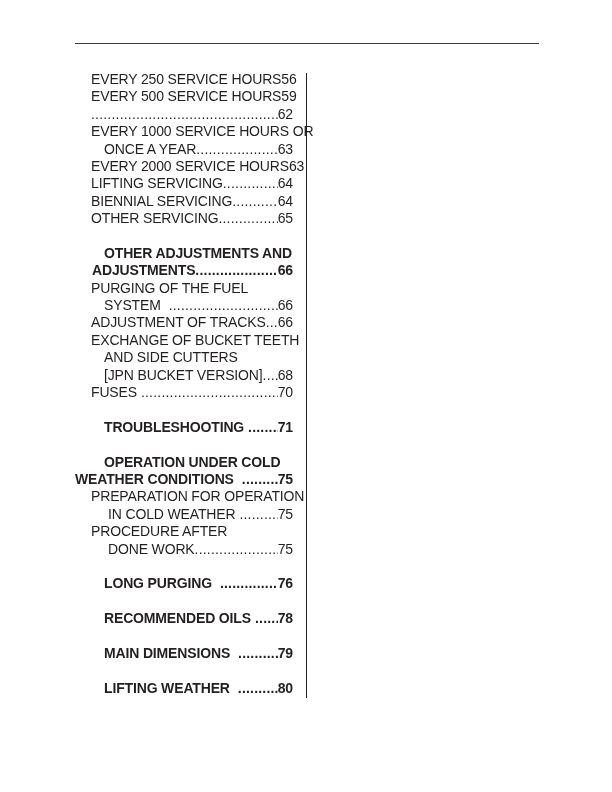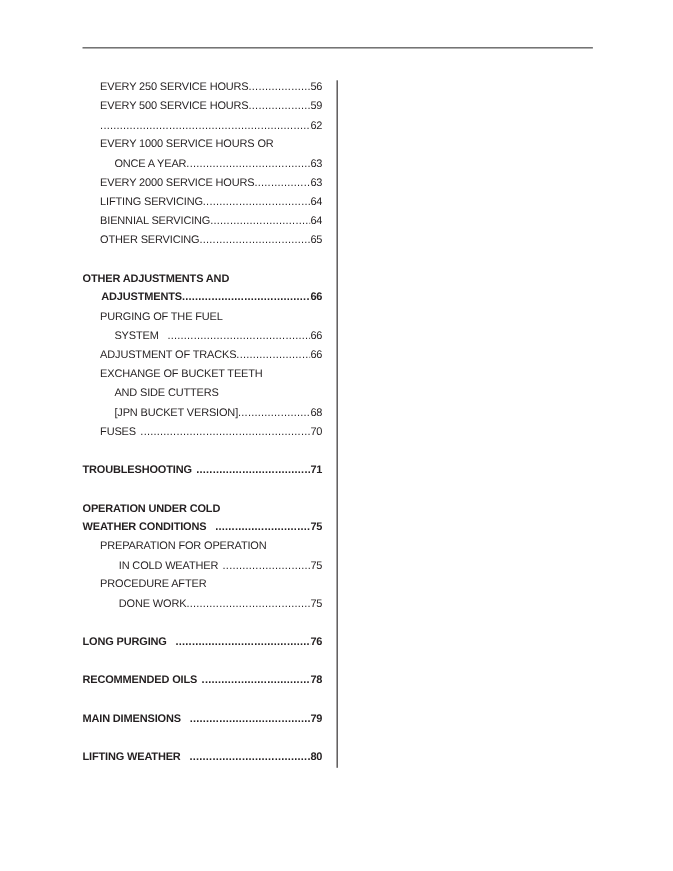--- a/index.html
+++ b/index.html
@@ -34,26 +34,26 @@
     .toc {
       position: absolute;
       left: 75px;
       top: 71px;
       width: 218px;
     }
     .line {
       position: relative;
       height: 17.4px;
       line-height: 17.4px;
-      font-size: 10px;
+      font-size: 14px;
       letter-spacing: -0.15px;
       white-space: nowrap;
     }
     .line.bold { font-weight: bold; }
-    .line.gap { margin-top: 17.4px; }
+    .line.gap { margin-top: 17.4px; margin-left: 29px; }
     .ind1 { padding-left: 16px; }
     .ind2 { padding-left: 29px; justify-content: center; }
     .ind3 { padding-left: 33px; }
     .row {
       display: flex;
       align-items: baseline;
     }
     .row .txt { flex: 0 0 auto; }
     .row .dots {
       flex: 1 1 auto;

